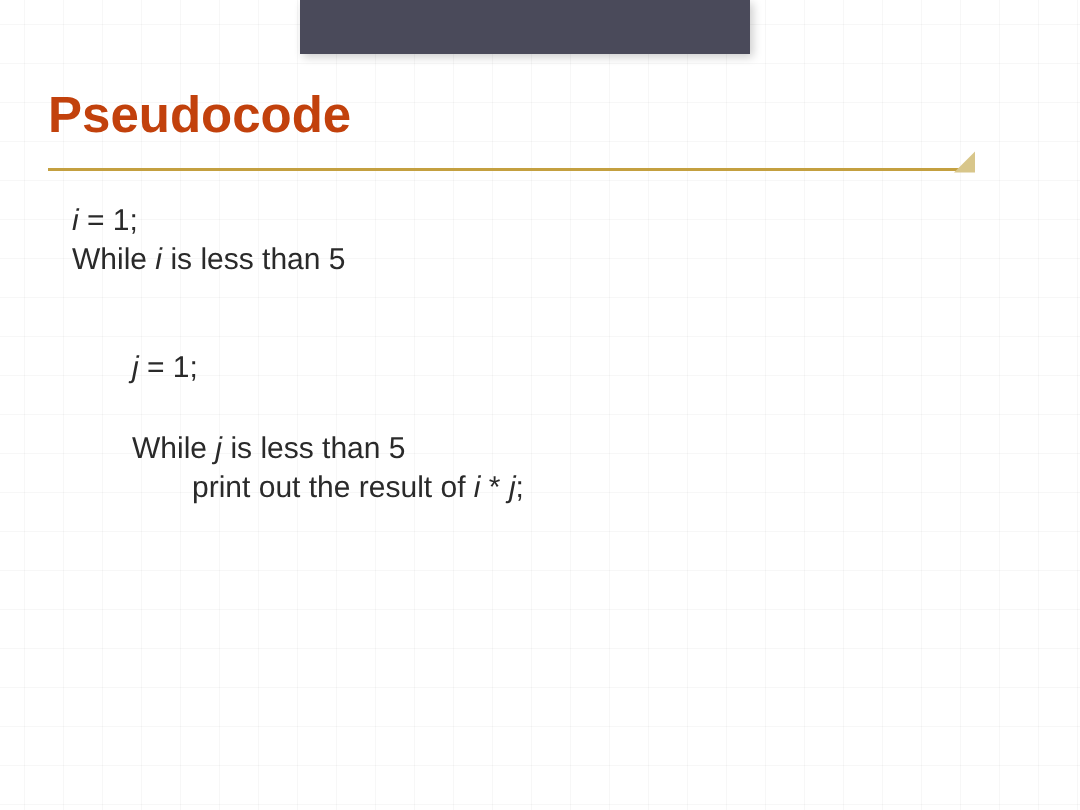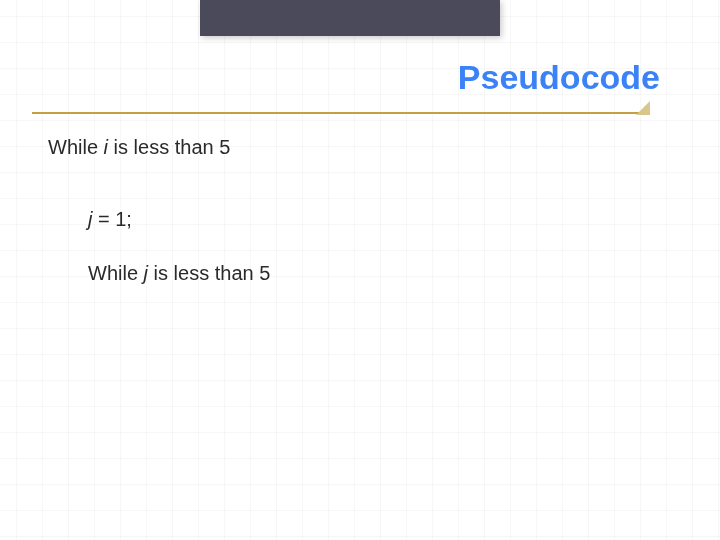--- a/index.html
+++ b/index.html
@@ -39,23 +39,22 @@
     box-shadow: 2px 2px 6px rgba(0,0,0,0.2);
   }
   
   .heading {
     position: absolute;
     top: 58px;
     left: 32px;
     right: 60px;
     font-size: 34px;
     font-weight: bold;
-    color: #3b82f6;
+    color: #c2410c;
     padding-bottom: 8px;
-    text-align: right;
   }
   .heading-underline {
     position: absolute;
     top: 112px;
     left: 32px;
     right: 70px;
     height: 2px;
     background: #c4a040;
   }
   
@@ -97,28 +96,34 @@
   <div class="grid"></div>
   <div class="topblock"></div>
 
   <div class="heading">Pseudocode</div>
   <div class="heading-underline"></div>
   <div class="fold-shadow"></div>
   <div class="fold"></div>
 
   <div class="body">
     <div>
+      <span class="italic">i</span><span> = 1;</span>
+    </div>
+    <div>
       <span>While </span><span class="italic">i</span><span> is less than 5</span>
     </div>
 
     <div class="spacer"></div>
 
     <div class="indent1">
       <span class="italic">j</span><span> = 1;</span>
     </div>
     <div class="indent1">
       <span>While </span><span class="italic">j</span><span> is less than 5</span>
     </div>
+    <div class="indent2">
+      <span>print out the result of </span><span class="italic">i</span><span> * </span><span class="italic">j</span><span>;</span>
+    </div>
 
     <div class="spacer"></div>
 
   </div>
 </div>
 
 </body></html>

